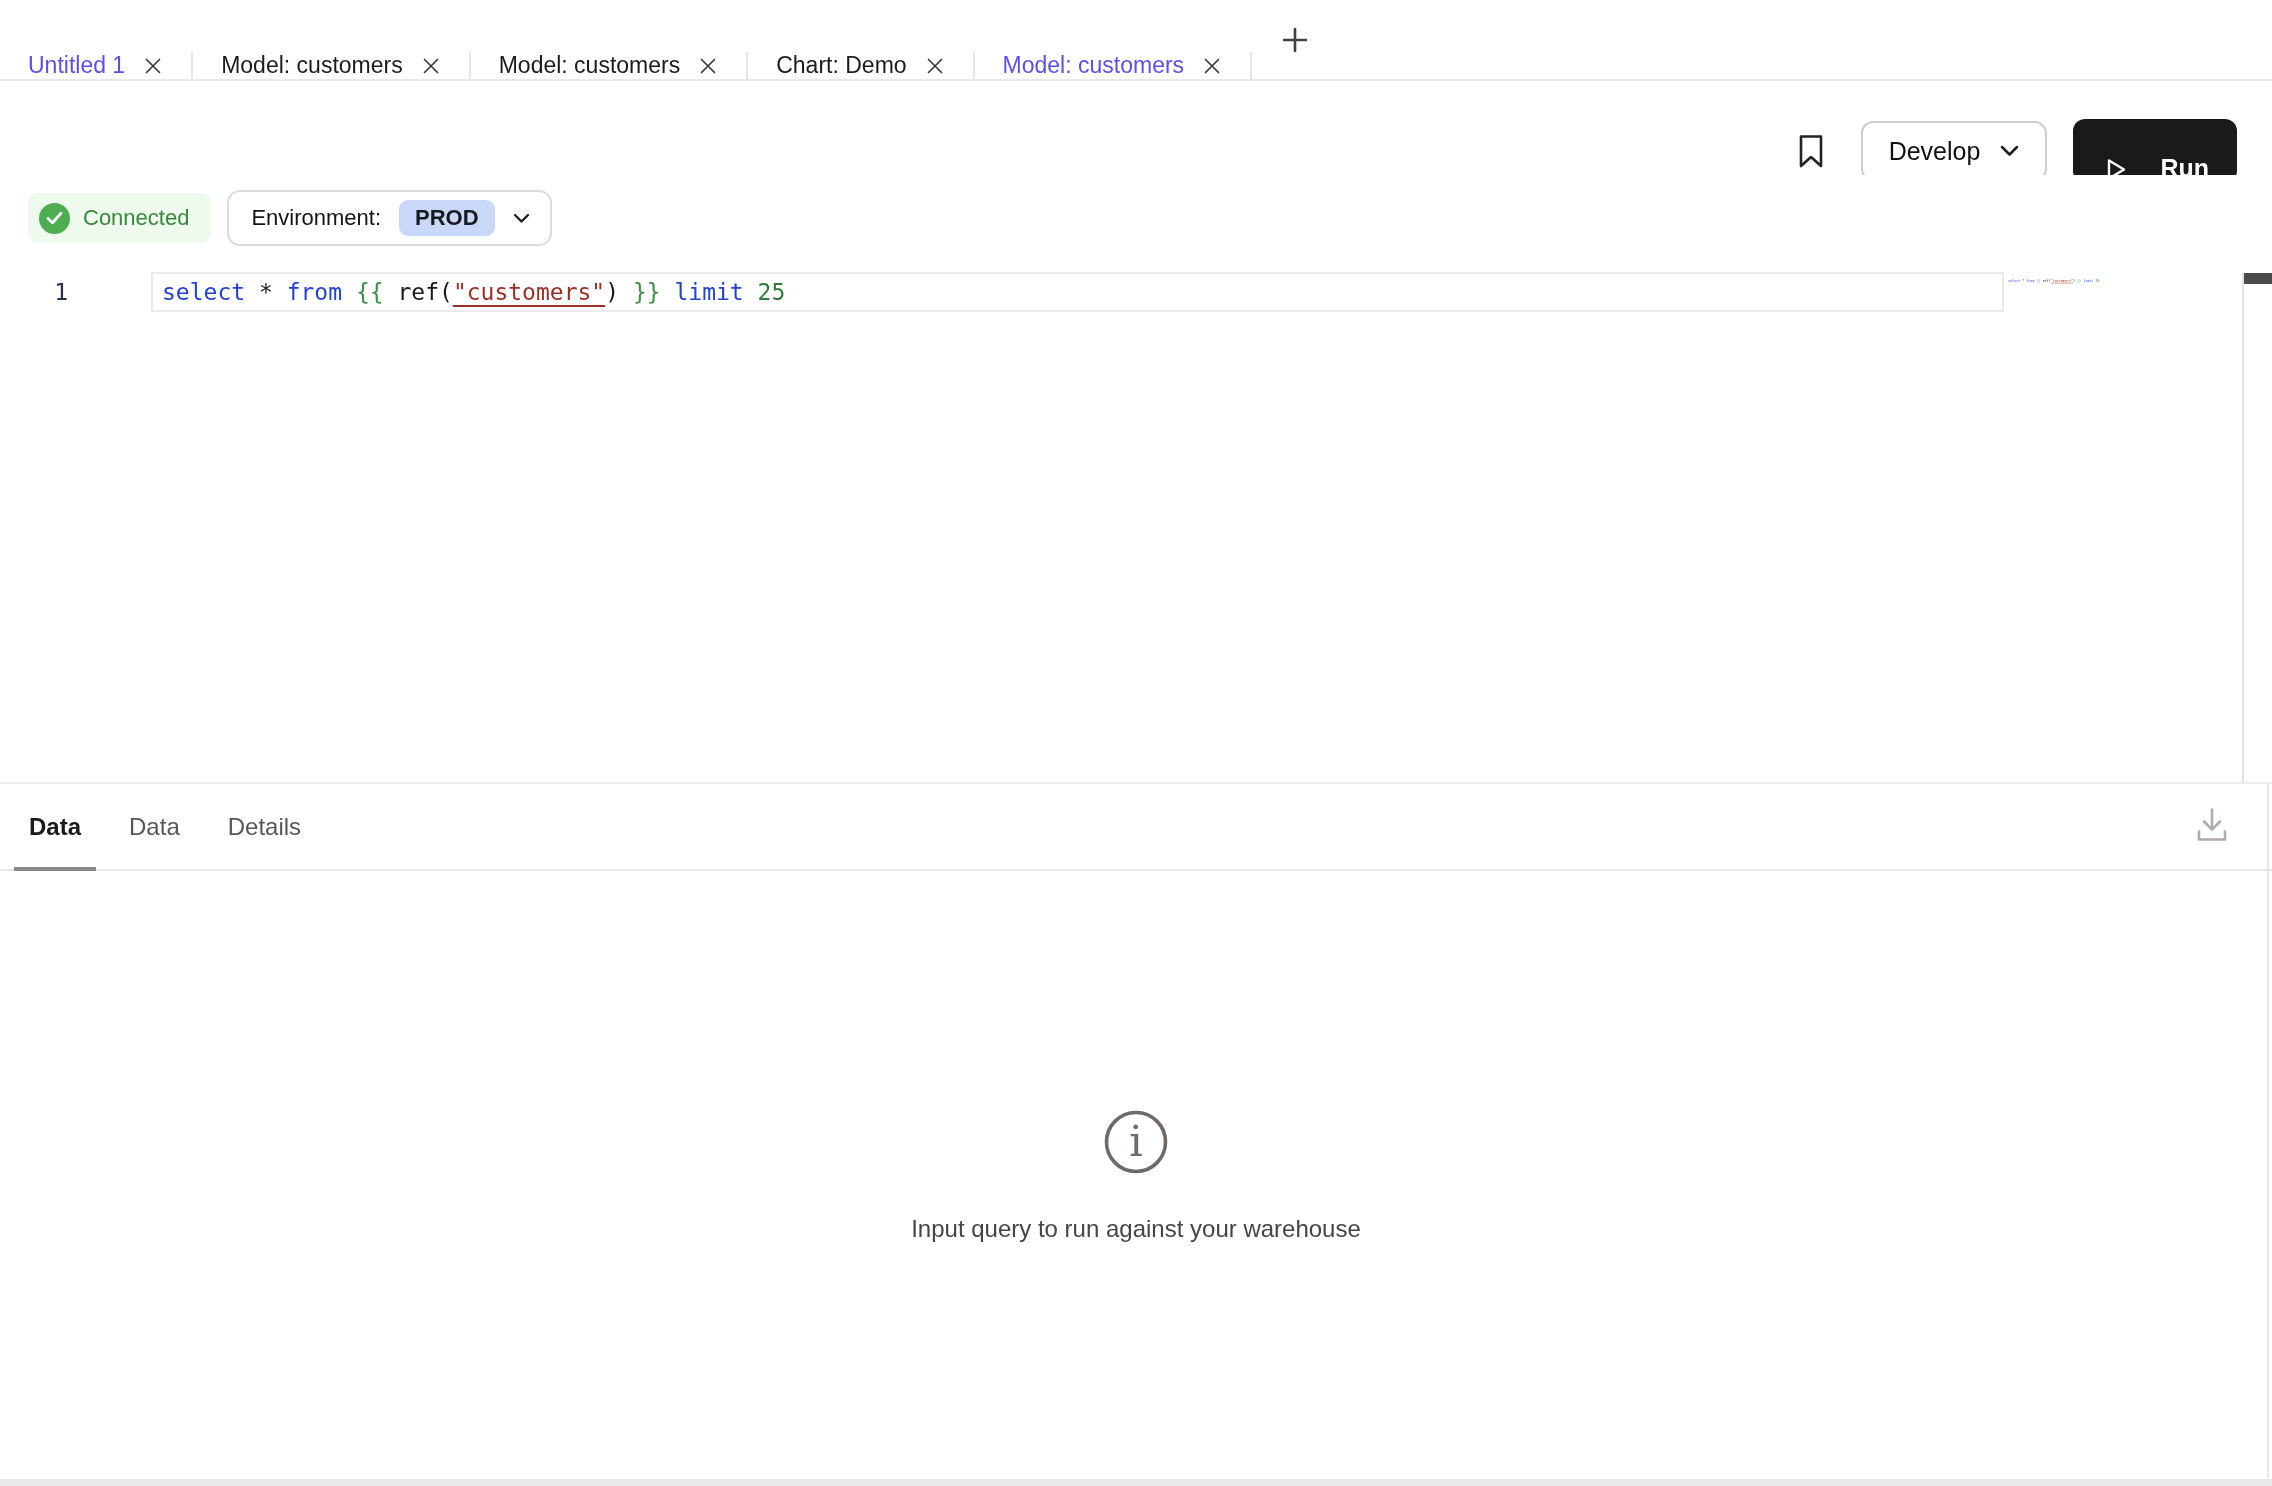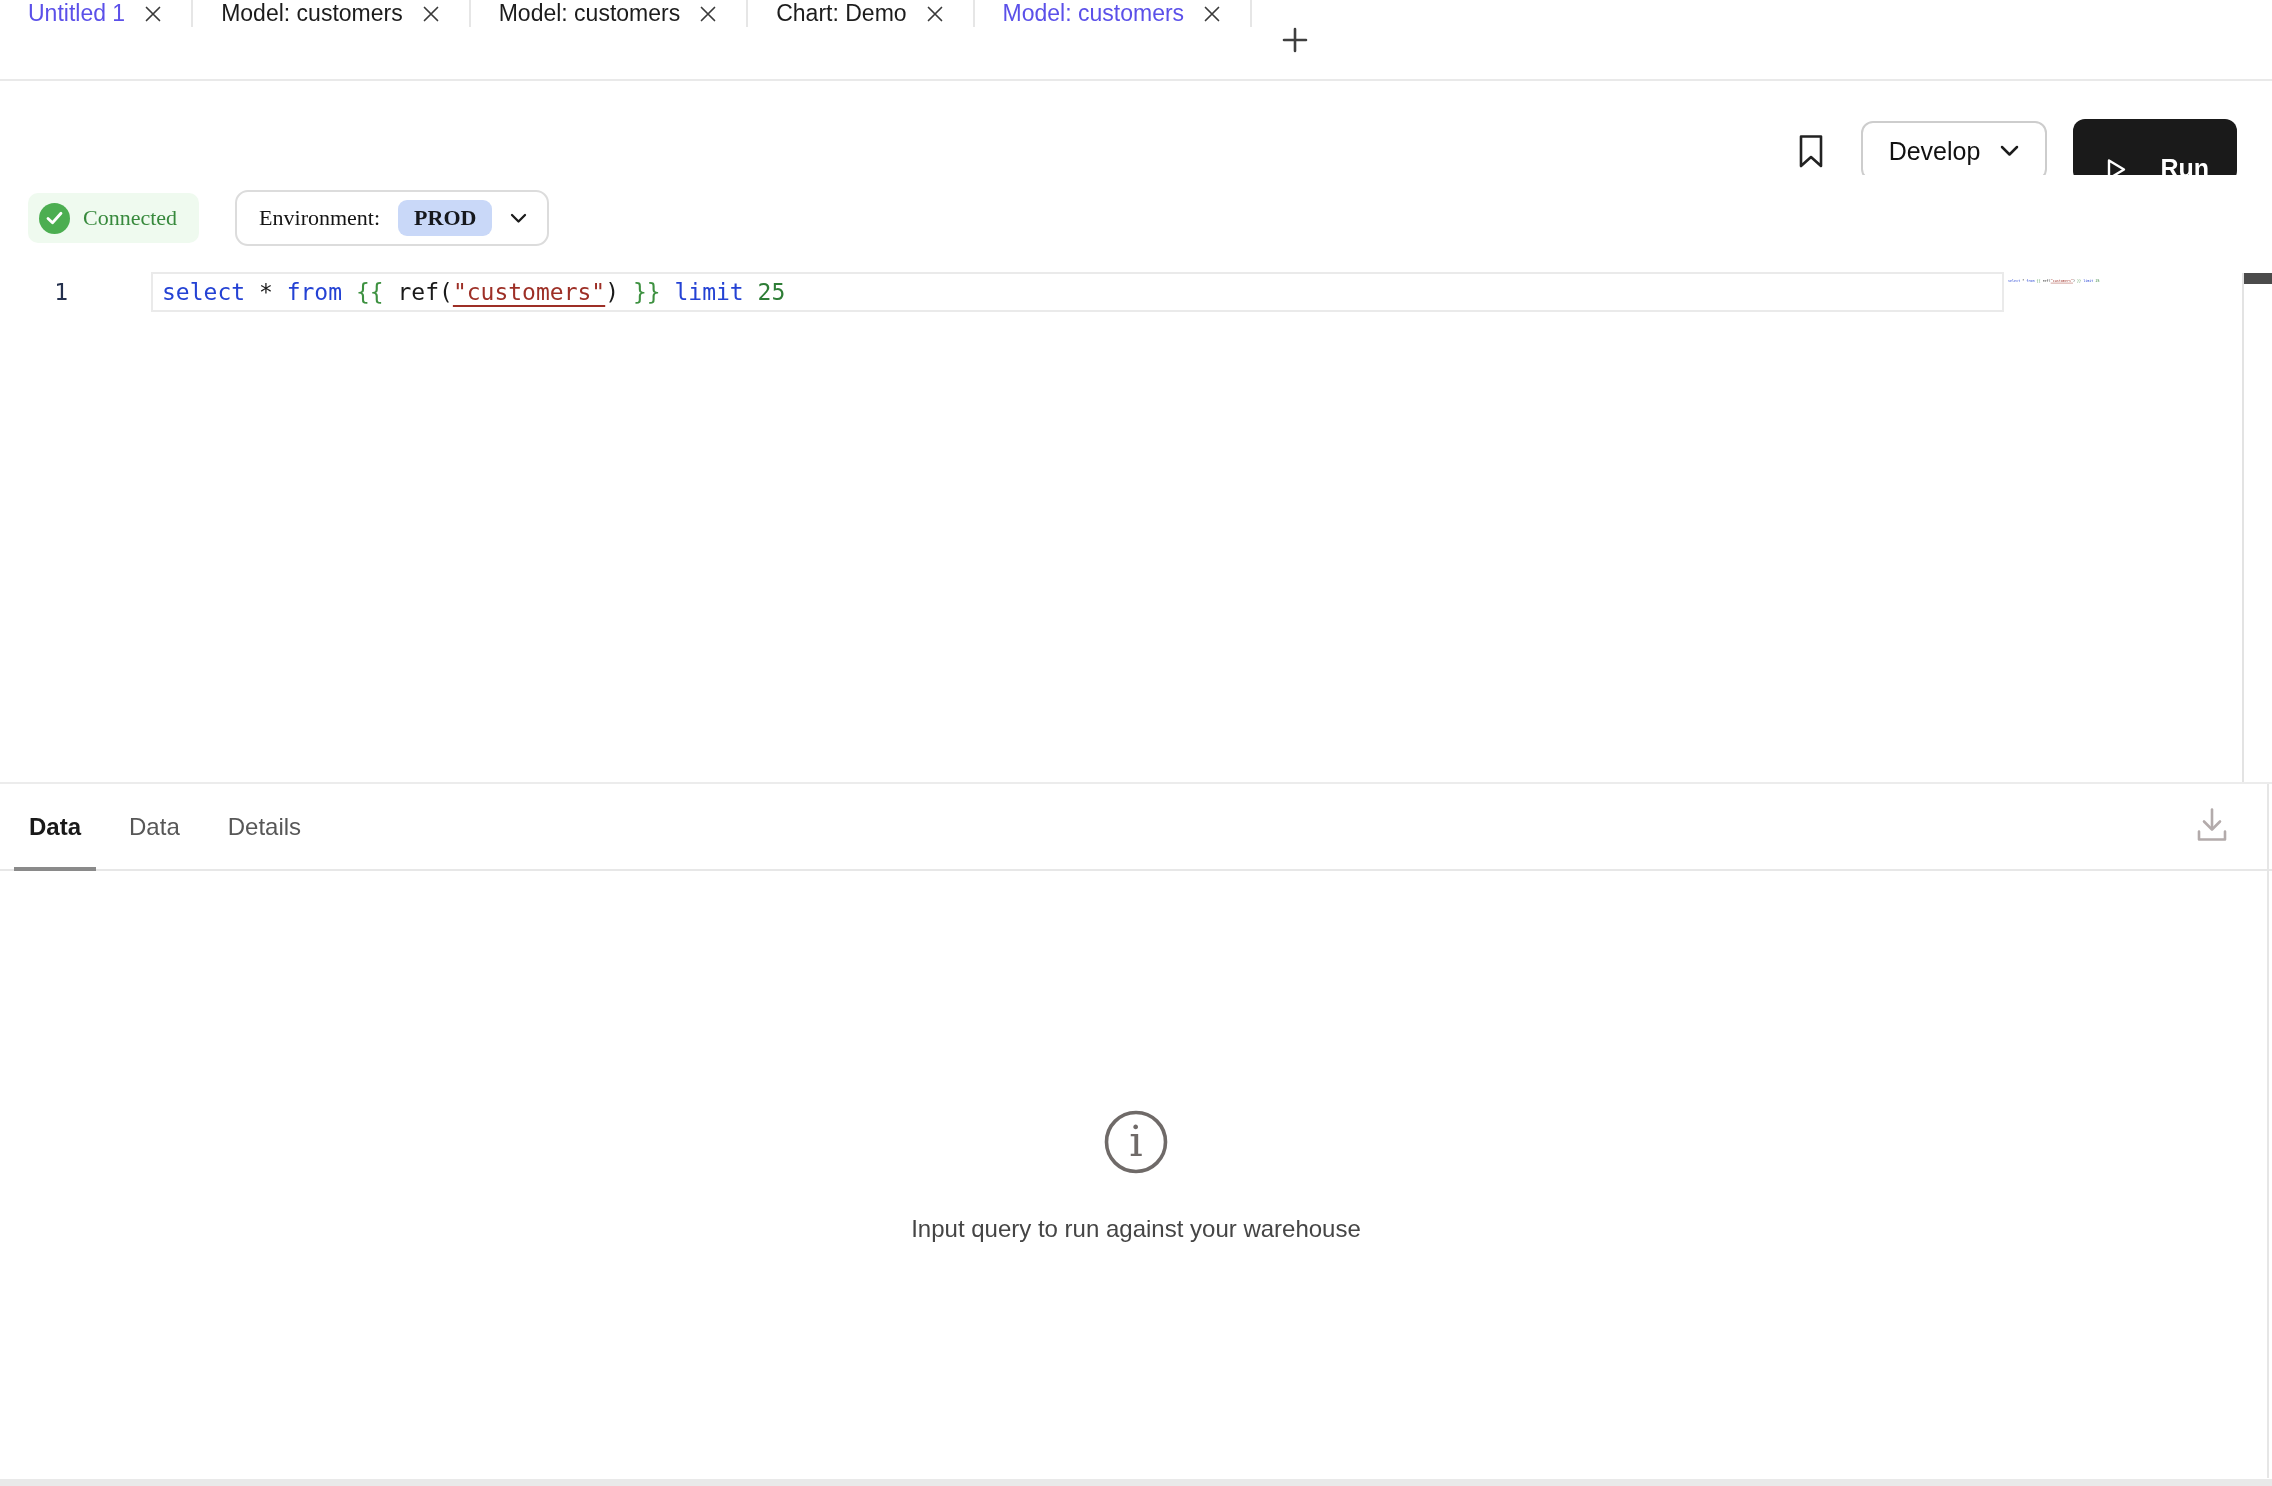--- a/index.html
+++ b/index.html
@@ -5,21 +5,21 @@
   * { box-sizing: border-box; }
   html,body { margin:0; padding:0; background:#fff; }
   .app {
     position:relative; width:2272px; height:1486px; background:#fff;
     font-family:"Liberation Sans", sans-serif; overflow:hidden; color:#1a1a1a;
   }
 
   
   .tabbar { position:absolute; top:0; left:0; right:0; height:81px;
     border-bottom:2px solid #e9e9e9; display:flex; align-items:stretch; background:#fff; }
-  .tabs-container { display:flex; align-items:flex-start; }
+  .tabs-container { display:flex; align-items:flex-end; }
   .tab { display:flex; align-items:center; padding:0 28px;
     border-right:2px solid #e6e6e6; font-size:23px; color:#1c1c1c; cursor:pointer; background:#fff; }
   .tab-label { margin-right:18px; white-space:nowrap; }
   .tab.active .tab-label { color: var(--accent-purple, #5b50e9); }
   .tab-close { flex:none; display:block; }
   .new-tab { width:86px; display:flex; align-items:center; justify-content:center;
     background:none; border:none; cursor:pointer; padding:0; }
 
   
   .toolbar { position:absolute; top:81px; left:0; right:0; height:94px;
@@ -29,21 +29,21 @@
     display:flex; align-items:center; }
   .develop-btn { height:60px; padding:0 26px; border:2px solid #cdcdcd; border-radius:12px;
     background:#fff; font-family:inherit; font-size:25px; color:#111; display:flex;
     align-items:center; gap:20px; margin-right:26px; cursor:pointer; }
   .run-btn { height:64px; padding:0 28px; border:none; border-radius:12px;
     background:var(--run-black,#1a1a1a); color:#fff; font-family:inherit; font-size:25px;
     font-weight:600; display:flex; align-items:flex-end; gap:32px; cursor:pointer; }
 
   
   .statusrow { position:absolute; top:175px; left:0; right:0; height:86px;
-    display:flex; align-items:center; padding-left:28px; gap:36px; background:#fff;font-family:Liberation Serif, serif; }
+    display:flex; align-items:center; padding-left:28px; gap:16px; background:#fff; }
   .connected-badge { height:50px; background:var(--connected-bg,#effaef); border-radius:10px;
     display:flex; align-items:center; gap:13px; padding:0 22px 0 11px;
     color:var(--connected-green,#37893c); font-size:22px; font-weight:500; }
   .check-circle { width:31px; height:31px; border-radius:50%; background:#4cae51;
     display:flex; align-items:center; justify-content:center; }
   .env-selector { height:56px; background:#fff; border:2px solid #dcdcdc; border-radius:13px;
     display:flex; align-items:center; gap:18px; padding:0 20px 0 22px; font-family:inherit;
     font-size:22px; color:#141414; cursor:pointer; }
   .prod-chip { background:var(--prod-chip-blue,#c9d8f8); border-radius:9px; padding:5px 16px;
     font-weight:600; font-size:22px; color:#16181d; }

